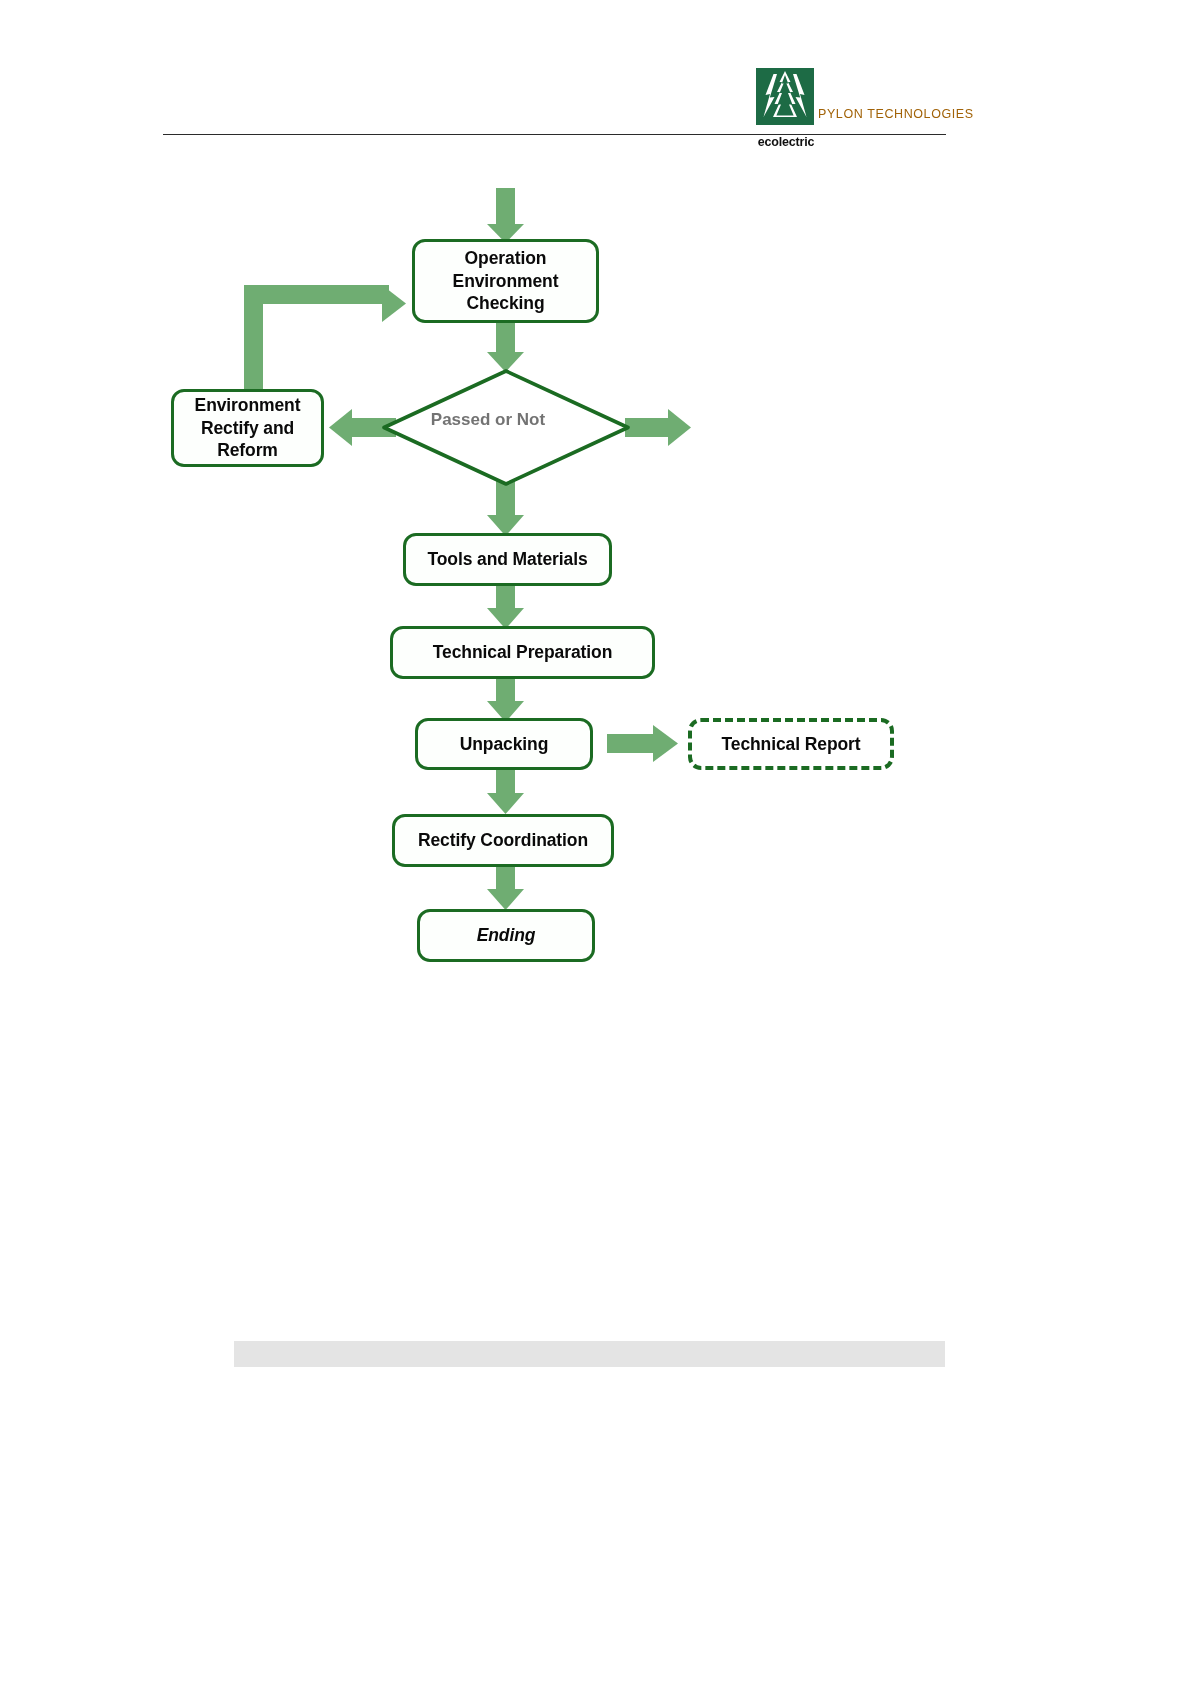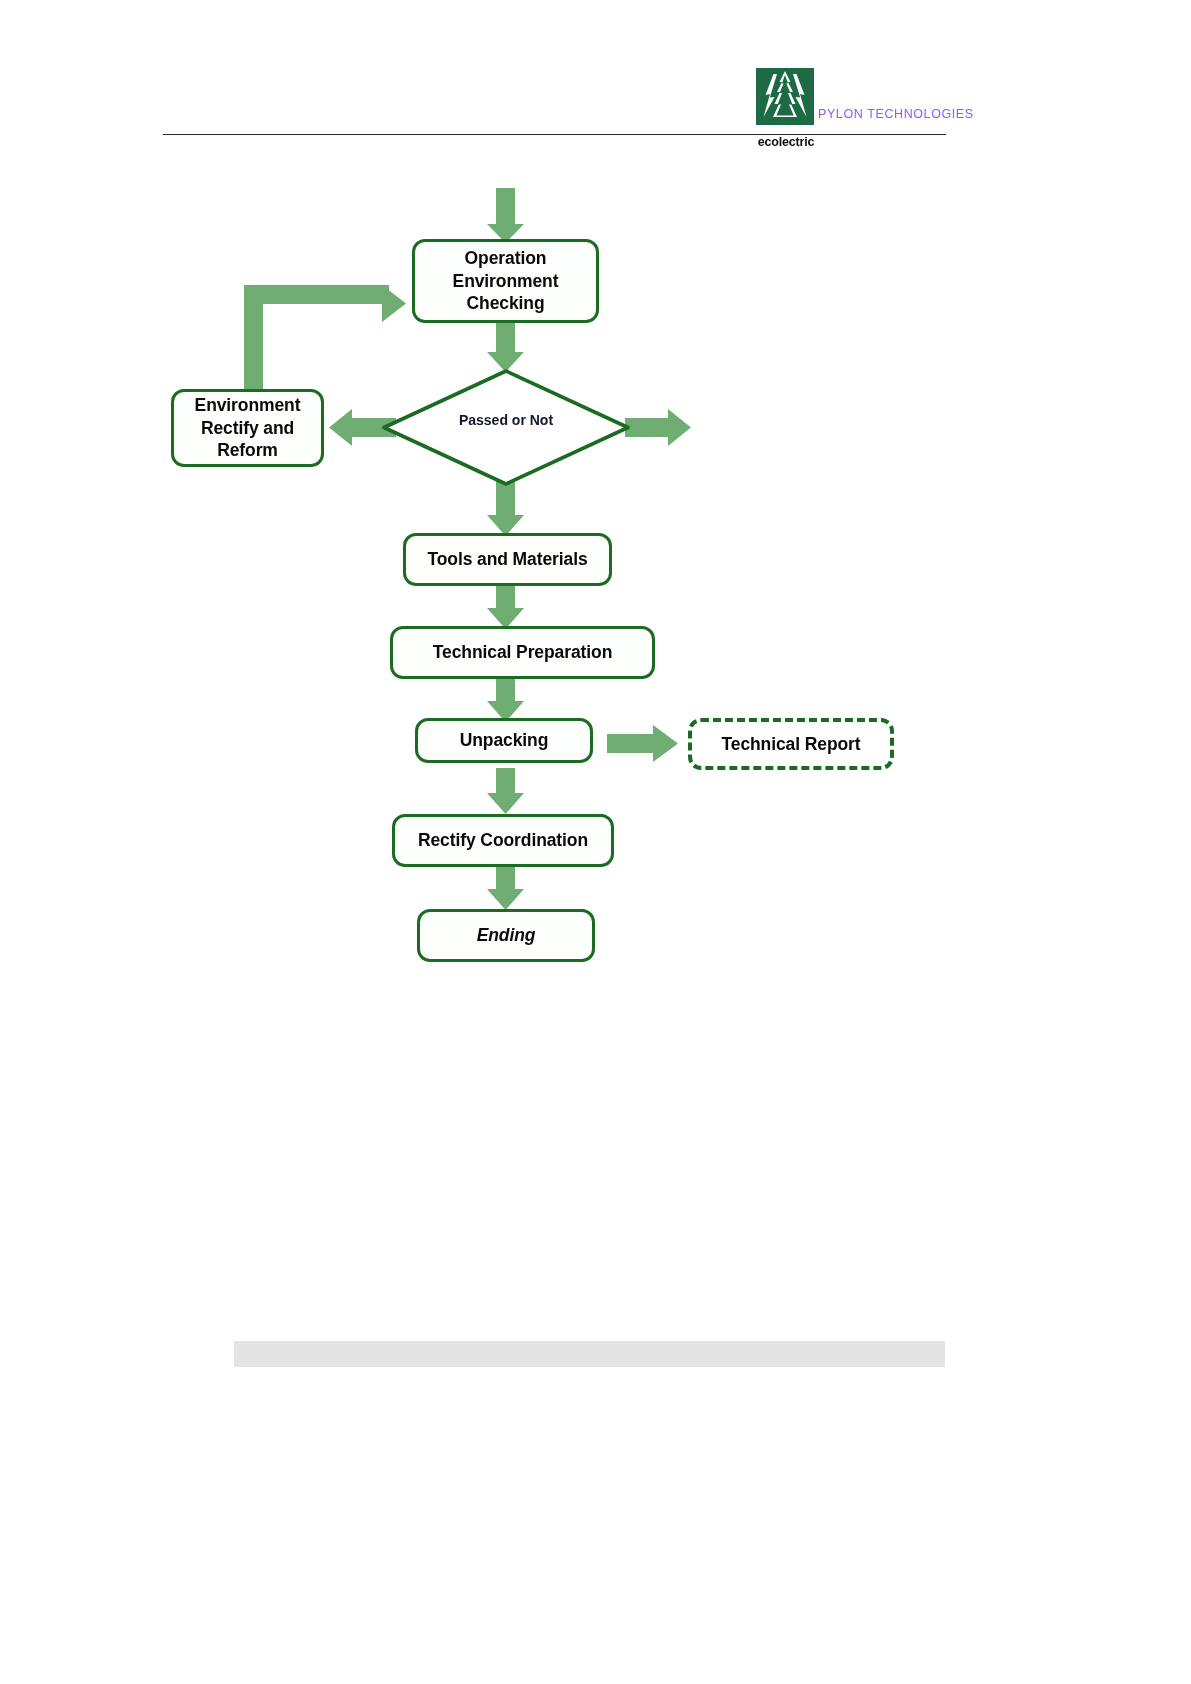--- a/index.html
+++ b/index.html
@@ -40,21 +40,21 @@
     font-weight: bold;
     color: #101010;
     letter-spacing: -0.2px;
     line-height: 14px;
     margin-top: 12px;
   }
   #brand-company {
     position: absolute;
     left: 70px; top: 39px;
     font-size: 12.5px;
-    color: #8b5cf6;
+    color: #a16207;
     letter-spacing: 0.6px;
     white-space: nowrap;
   }
   #header-rule {
     position: absolute;
     left: 163px; top: 134px;
     width: 783px; height: 0;
     border-top: 1.6px solid #2b2b2b;
   }
 
@@ -90,26 +90,26 @@
   .node.report {
     background: transparent;
     border: 4px dashed #1b6b22;
     border-radius: 13px;
   }
   .node .label { display: block; }
 
   
   #node-decision-label {
     position: absolute;
-    left: 386px; top: 398px;
+    left: 368px; top: 398px;
     width: 240px;
     text-align: center;
-    color: #0f172a;
+    color: #737373;
     font-weight: bold;
-    font-size: 14px;
+    font-size: 17px;
     line-height: 44px;
     pointer-events: none;
   }
 
   
   #footer-bar {
     position: absolute;
     left: 234px; top: 1341px;
     width: 711px; height: 26px;
     background: #e4e4e4;
@@ -241,21 +241,21 @@
 
 
   <div class="node" style="left:403px; top:533px; width:209px; height:53px;">
     <span class="label">Tools and Materials</span>
   </div>
 
   <div class="node" style="left:390px; top:626px; width:265px; height:53px;">
     <span class="label">Technical Preparation</span>
   </div>
 
-  <div class="node" style="left:415px; top:718px; width:178px; height:45px;">
+  <div class="node" style="left:415px; top:718px; width:178px; height:52px;">
     <span class="label">Unpacking</span>
   </div>
 
   <div class="node report" style="left:688px; top:718px; width:206px; height:52px;">
     <span class="label">Technical Report</span>
   </div>
 
   <div class="node" style="left:392px; top:814px; width:222px; height:53px;">
     <span class="label">Rectify Coordination</span>
   </div>

